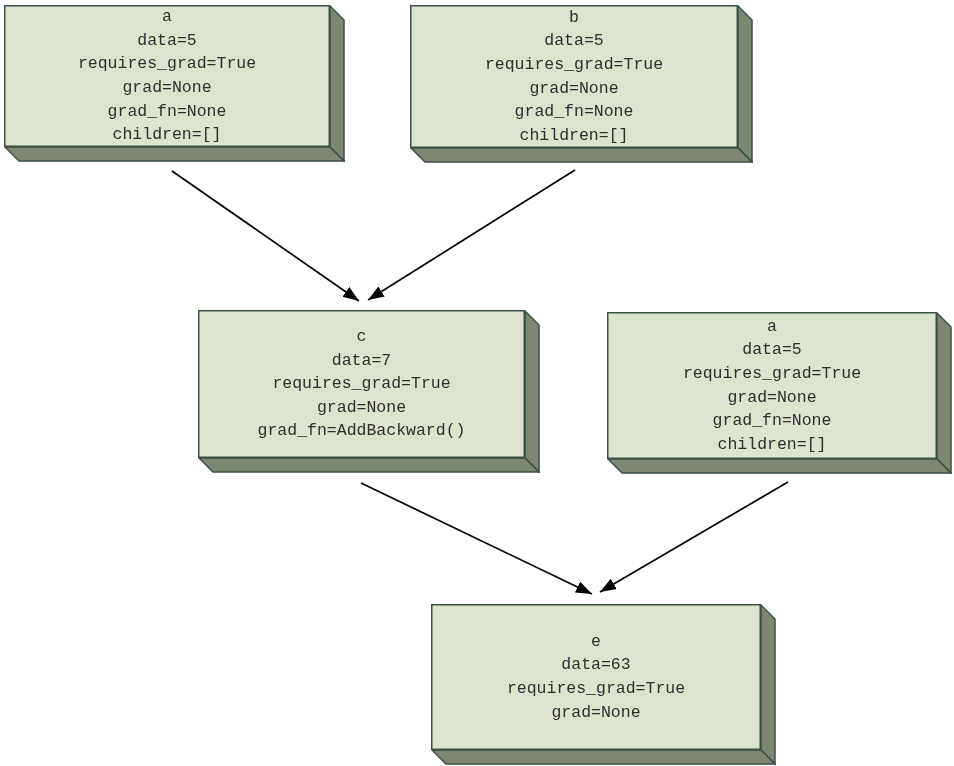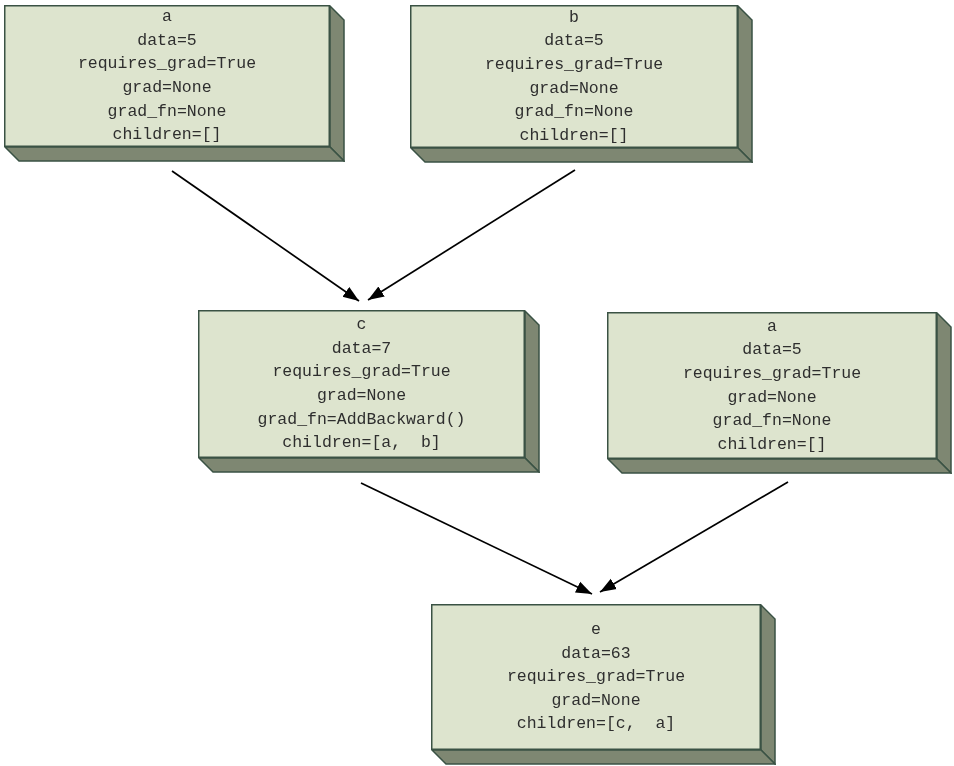--- a/index.html
+++ b/index.html
@@ -70,21 +70,20 @@
       <polygon class="side" points="327,1 341,15 341,162 327,148"></polygon>
       <polygon class="side" points="1,148 15,162 341,162 327,148"></polygon>
       <rect class="face" x="0.75" y="0.75" width="325.5" height="146.5"></rect>
     </svg>
     <div class="text" style="width:327px;height:148px;">
       <div class="line">c</div>
       <div class="line">data=7</div>
       <div class="line">requires_grad=True</div>
       <div class="line">grad=None</div>
       <div class="line">grad_fn=AddBackward()</div>
-      <div class="line">children=[a,  b]</div>
     </div>
   </div>
 
   <div class="node" style="left:607px;top:312px;width:345px;height:162px;">
     <svg width="345" height="162" viewBox="0 0 345 162">
       <polygon class="side" points="330,1 344,15 344,161 330,147"></polygon>
       <polygon class="side" points="1,147 15,161 344,161 330,147"></polygon>
       <rect class="face" x="0.75" y="0.75" width="328.5" height="145.5"></rect>
     </svg>
     <div class="text" style="width:330px;height:147px;">
@@ -101,17 +100,16 @@
     <svg width="345" height="161" viewBox="0 0 345 161">
       <polygon class="side" points="330,1 344,15 344,160 330,146"></polygon>
       <polygon class="side" points="1,146 15,160 344,160 330,146"></polygon>
       <rect class="face" x="0.75" y="0.75" width="328.5" height="144.5"></rect>
     </svg>
     <div class="text" style="width:330px;height:146px;">
       <div class="line">e</div>
       <div class="line">data=63</div>
       <div class="line">requires_grad=True</div>
       <div class="line">grad=None</div>
-      <div class="line">children=[c,  a]</div>
     </div>
   </div>
 
 </div>
 
 </body></html>

